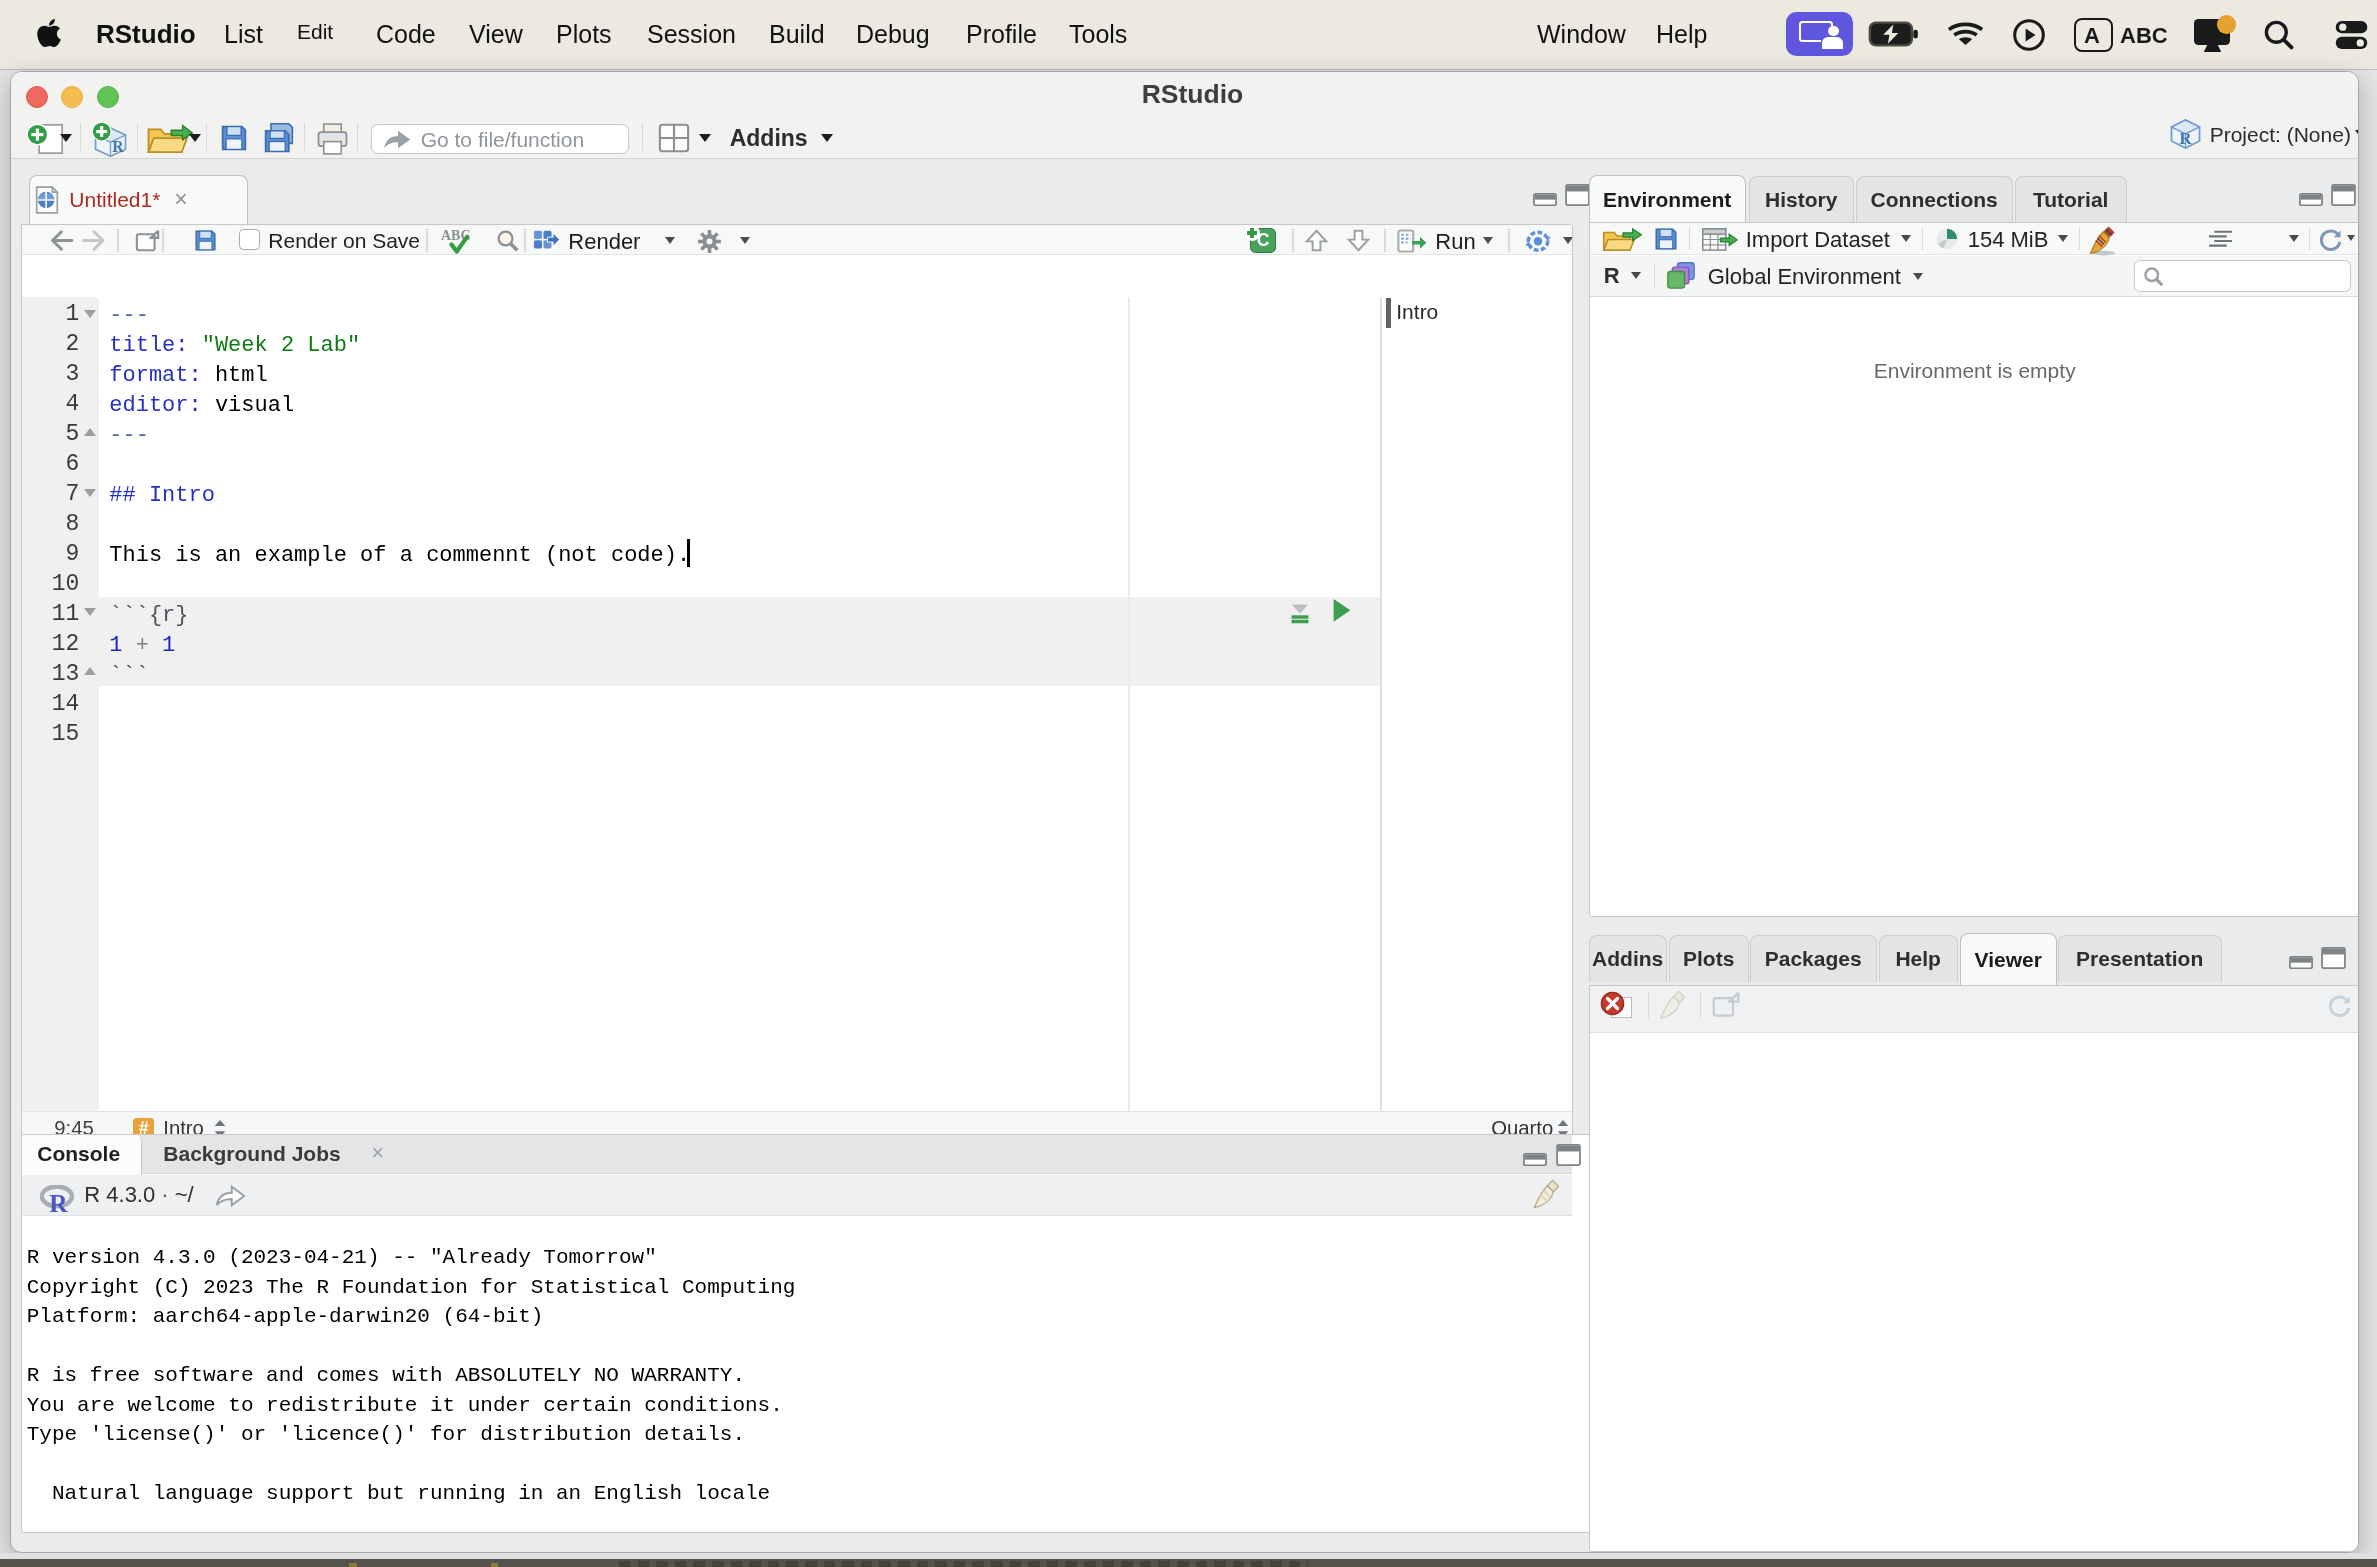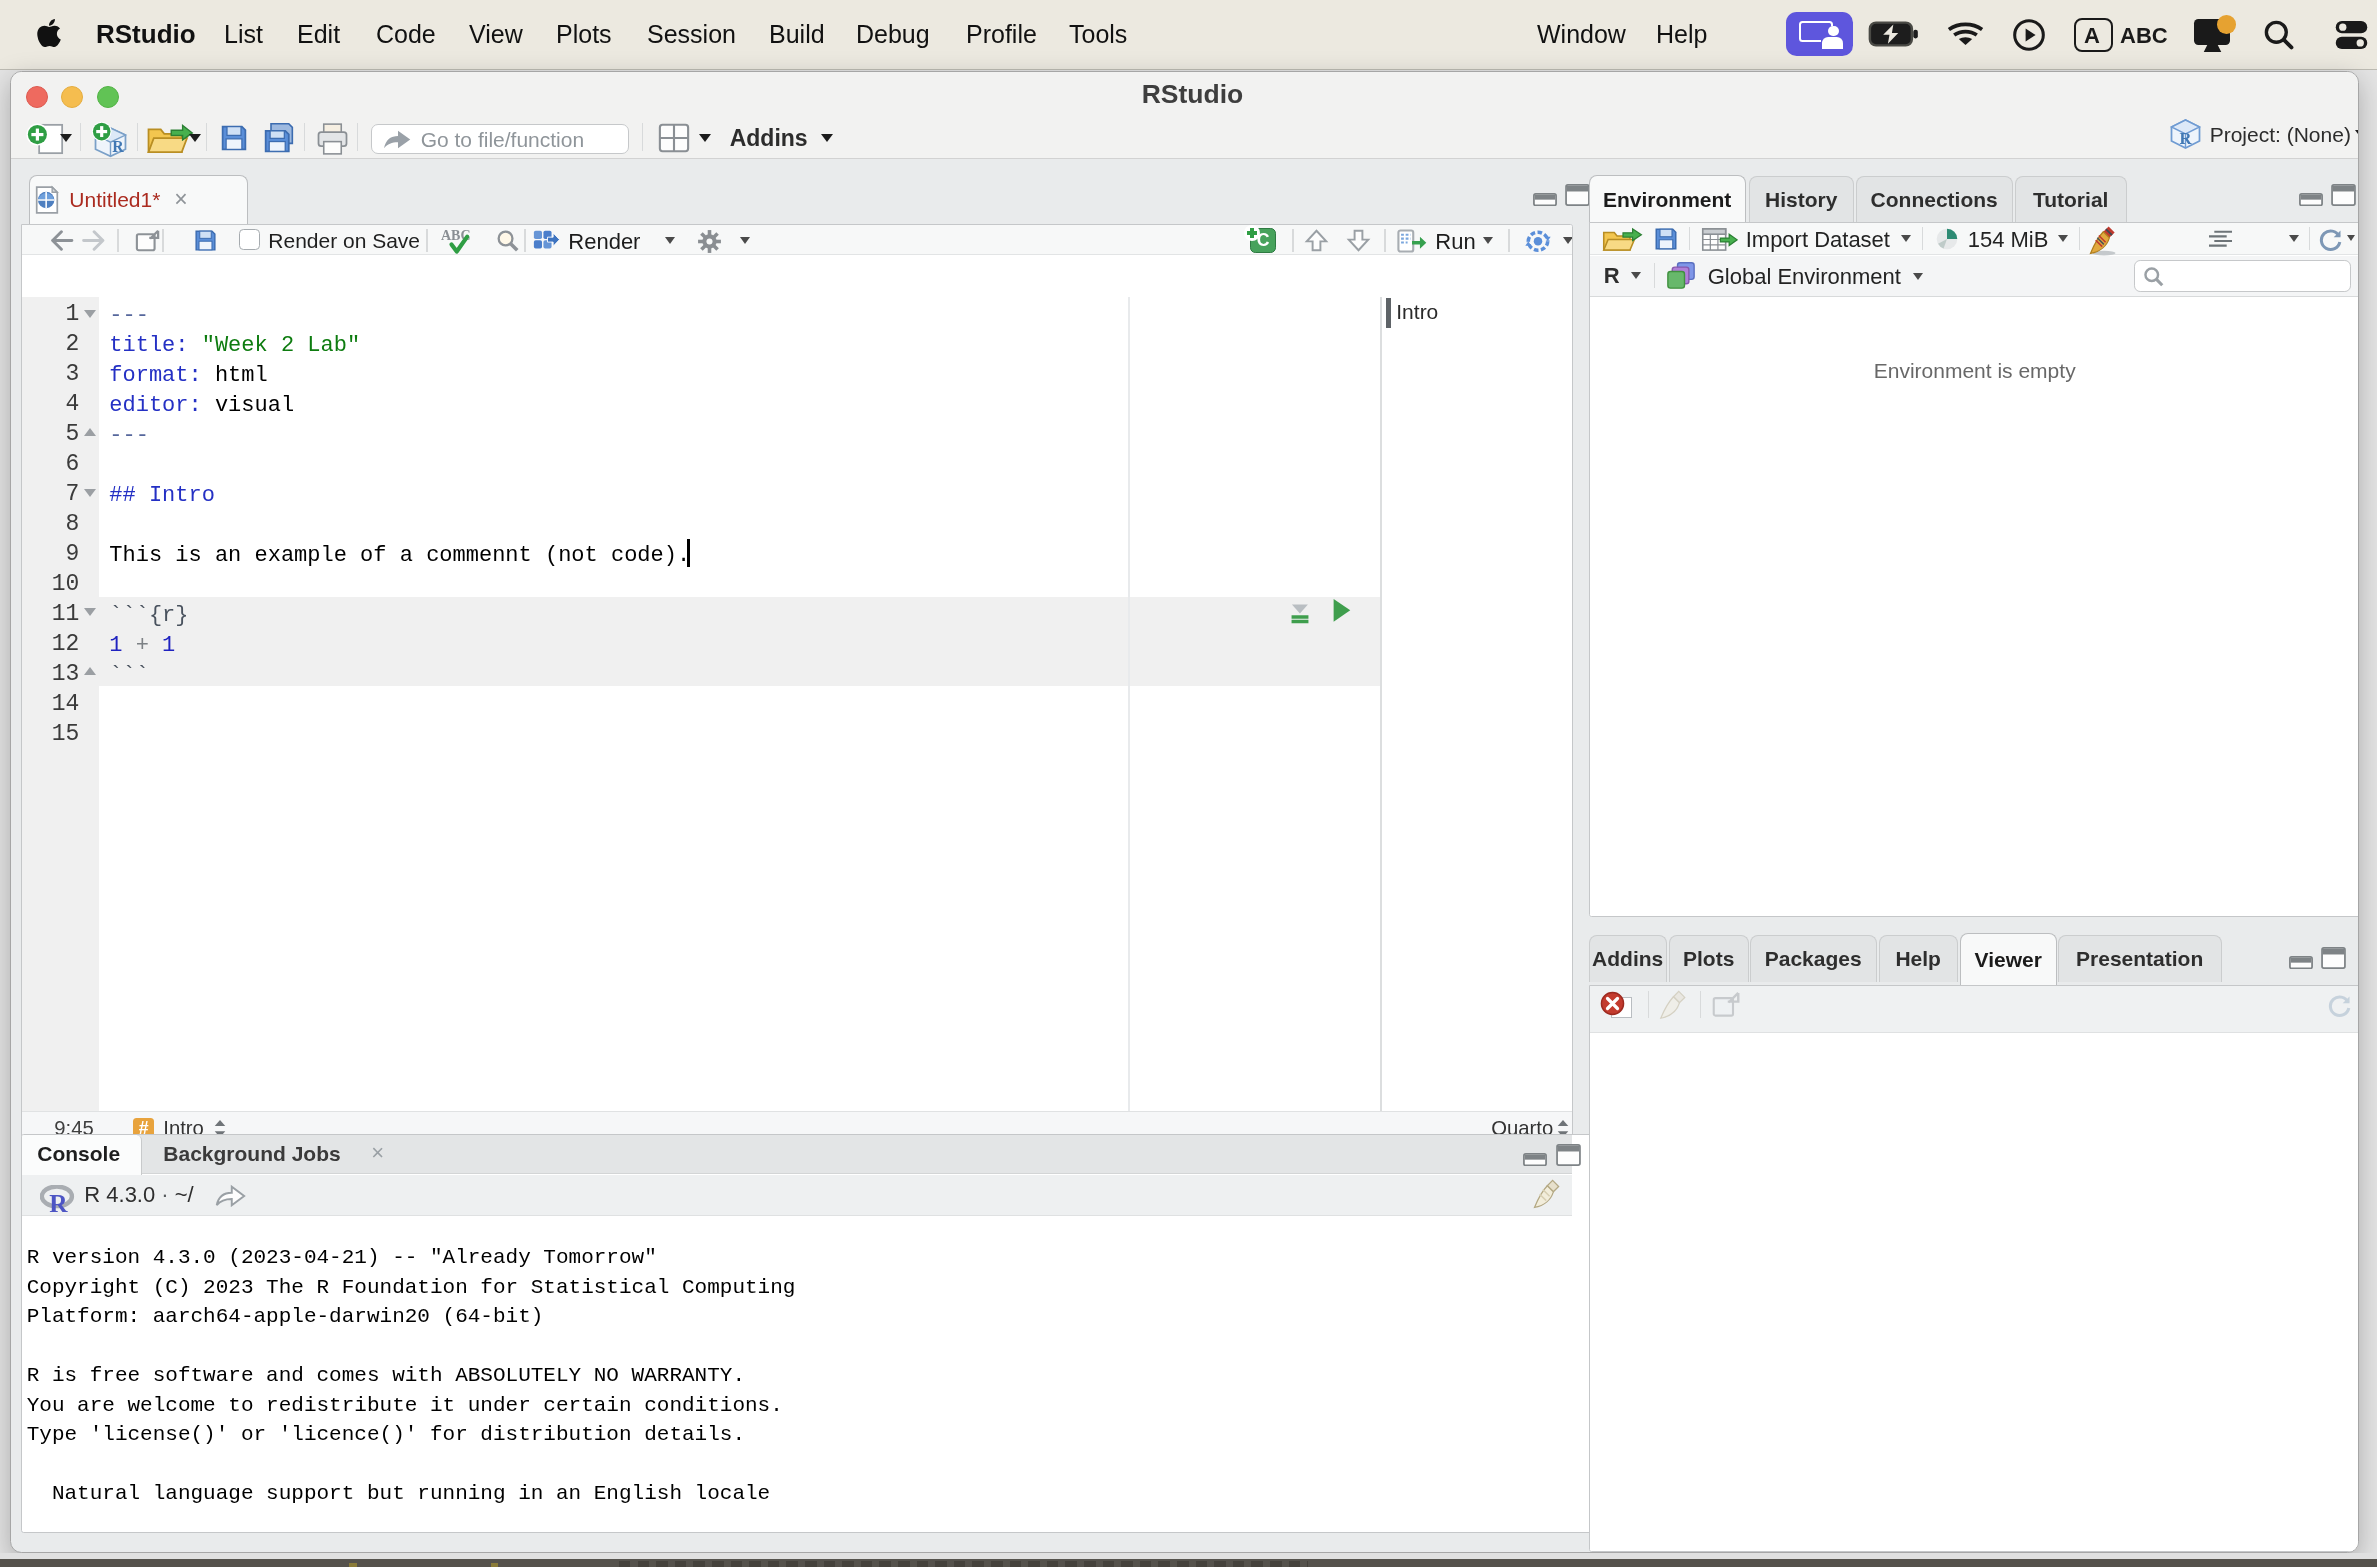--- a/index.html
+++ b/index.html
@@ -16,21 +16,21 @@
 </style>
 </head>
 <body>
 
 <div class="abs" id="menubar" style="left:0;top:0;width:2377px;height:70px;background:#ece9e0;border-bottom:0.9px solid #bdbbb3;">
   <svg class="abs" style="left:37px;top:17px;" width="24" height="32" viewBox="0 0 384 512">
     <path fill="#111" d="M318.7 268.7c-.2-36.7 16.4-64.4 50-84.8-18.8-26.9-47.2-41.7-84.7-44.6-35.5-2.7-74.3 20.7-88.5 20.7-15 0-49.4-19.7-76.4-19.7C63.3 141.2 4 184.8 4 273.5q0 39.3 14.4 81.2c12.8 36.7 59 126.7 107.2 125.2 25.2-.6 43-17.9 75.8-17.9 31.8 0 48.3 17.9 76.4 17.9 48.6-.7 90.4-82.5 102.6-119.3-65.2-30.7-61.7-90-61.7-91.9zm-56.6-164.2c27.3-32.4 24.8-61.9 24-72.5-24.1 1.4-52 16.4-67.9 34.9-17.5 19.8-27.8 44.3-25.6 71.9 26.1 2 49.9-11.4 69.5-34.3z"></path>
   </svg>
   <div class="abs" style="left:96px;top:19.4px;font-size:26px;font-weight:700;color:#111;">RStudio</div>
   <div class="abs" style="left:224px;top:20.3px;font-size:25px;color:#111;">List</div>
-  <div class="abs" style="left:297px;top:20.3px;font-size:25px;color:#111;">Edit</div>
+  <div class="abs" style="left:297px;top:20.3px;font-size:21px;color:#111;">Edit</div>
   <div class="abs" style="left:376px;top:20.3px;font-size:25px;color:#111;">Code</div>
   <div class="abs" style="left:469px;top:20.3px;font-size:25px;color:#111;">View</div>
   <div class="abs" style="left:556px;top:20.3px;font-size:25px;color:#111;">Plots</div>
   <div class="abs" style="left:647px;top:20.3px;font-size:25px;color:#111;">Session</div>
   <div class="abs" style="left:769px;top:20.3px;font-size:25px;color:#111;">Build</div>
   <div class="abs" style="left:856px;top:20.3px;font-size:25px;color:#111;">Debug</div>
   <div class="abs" style="left:966px;top:20.3px;font-size:25px;color:#111;">Profile</div>
   <div class="abs" style="left:1069px;top:20.3px;font-size:25px;color:#111;">Tools</div>
   <div class="abs" style="left:1537px;top:20.3px;font-size:25px;color:#111;">Window</div>
   <div class="abs" style="left:1656px;top:20.3px;font-size:25px;color:#111;">Help</div>

